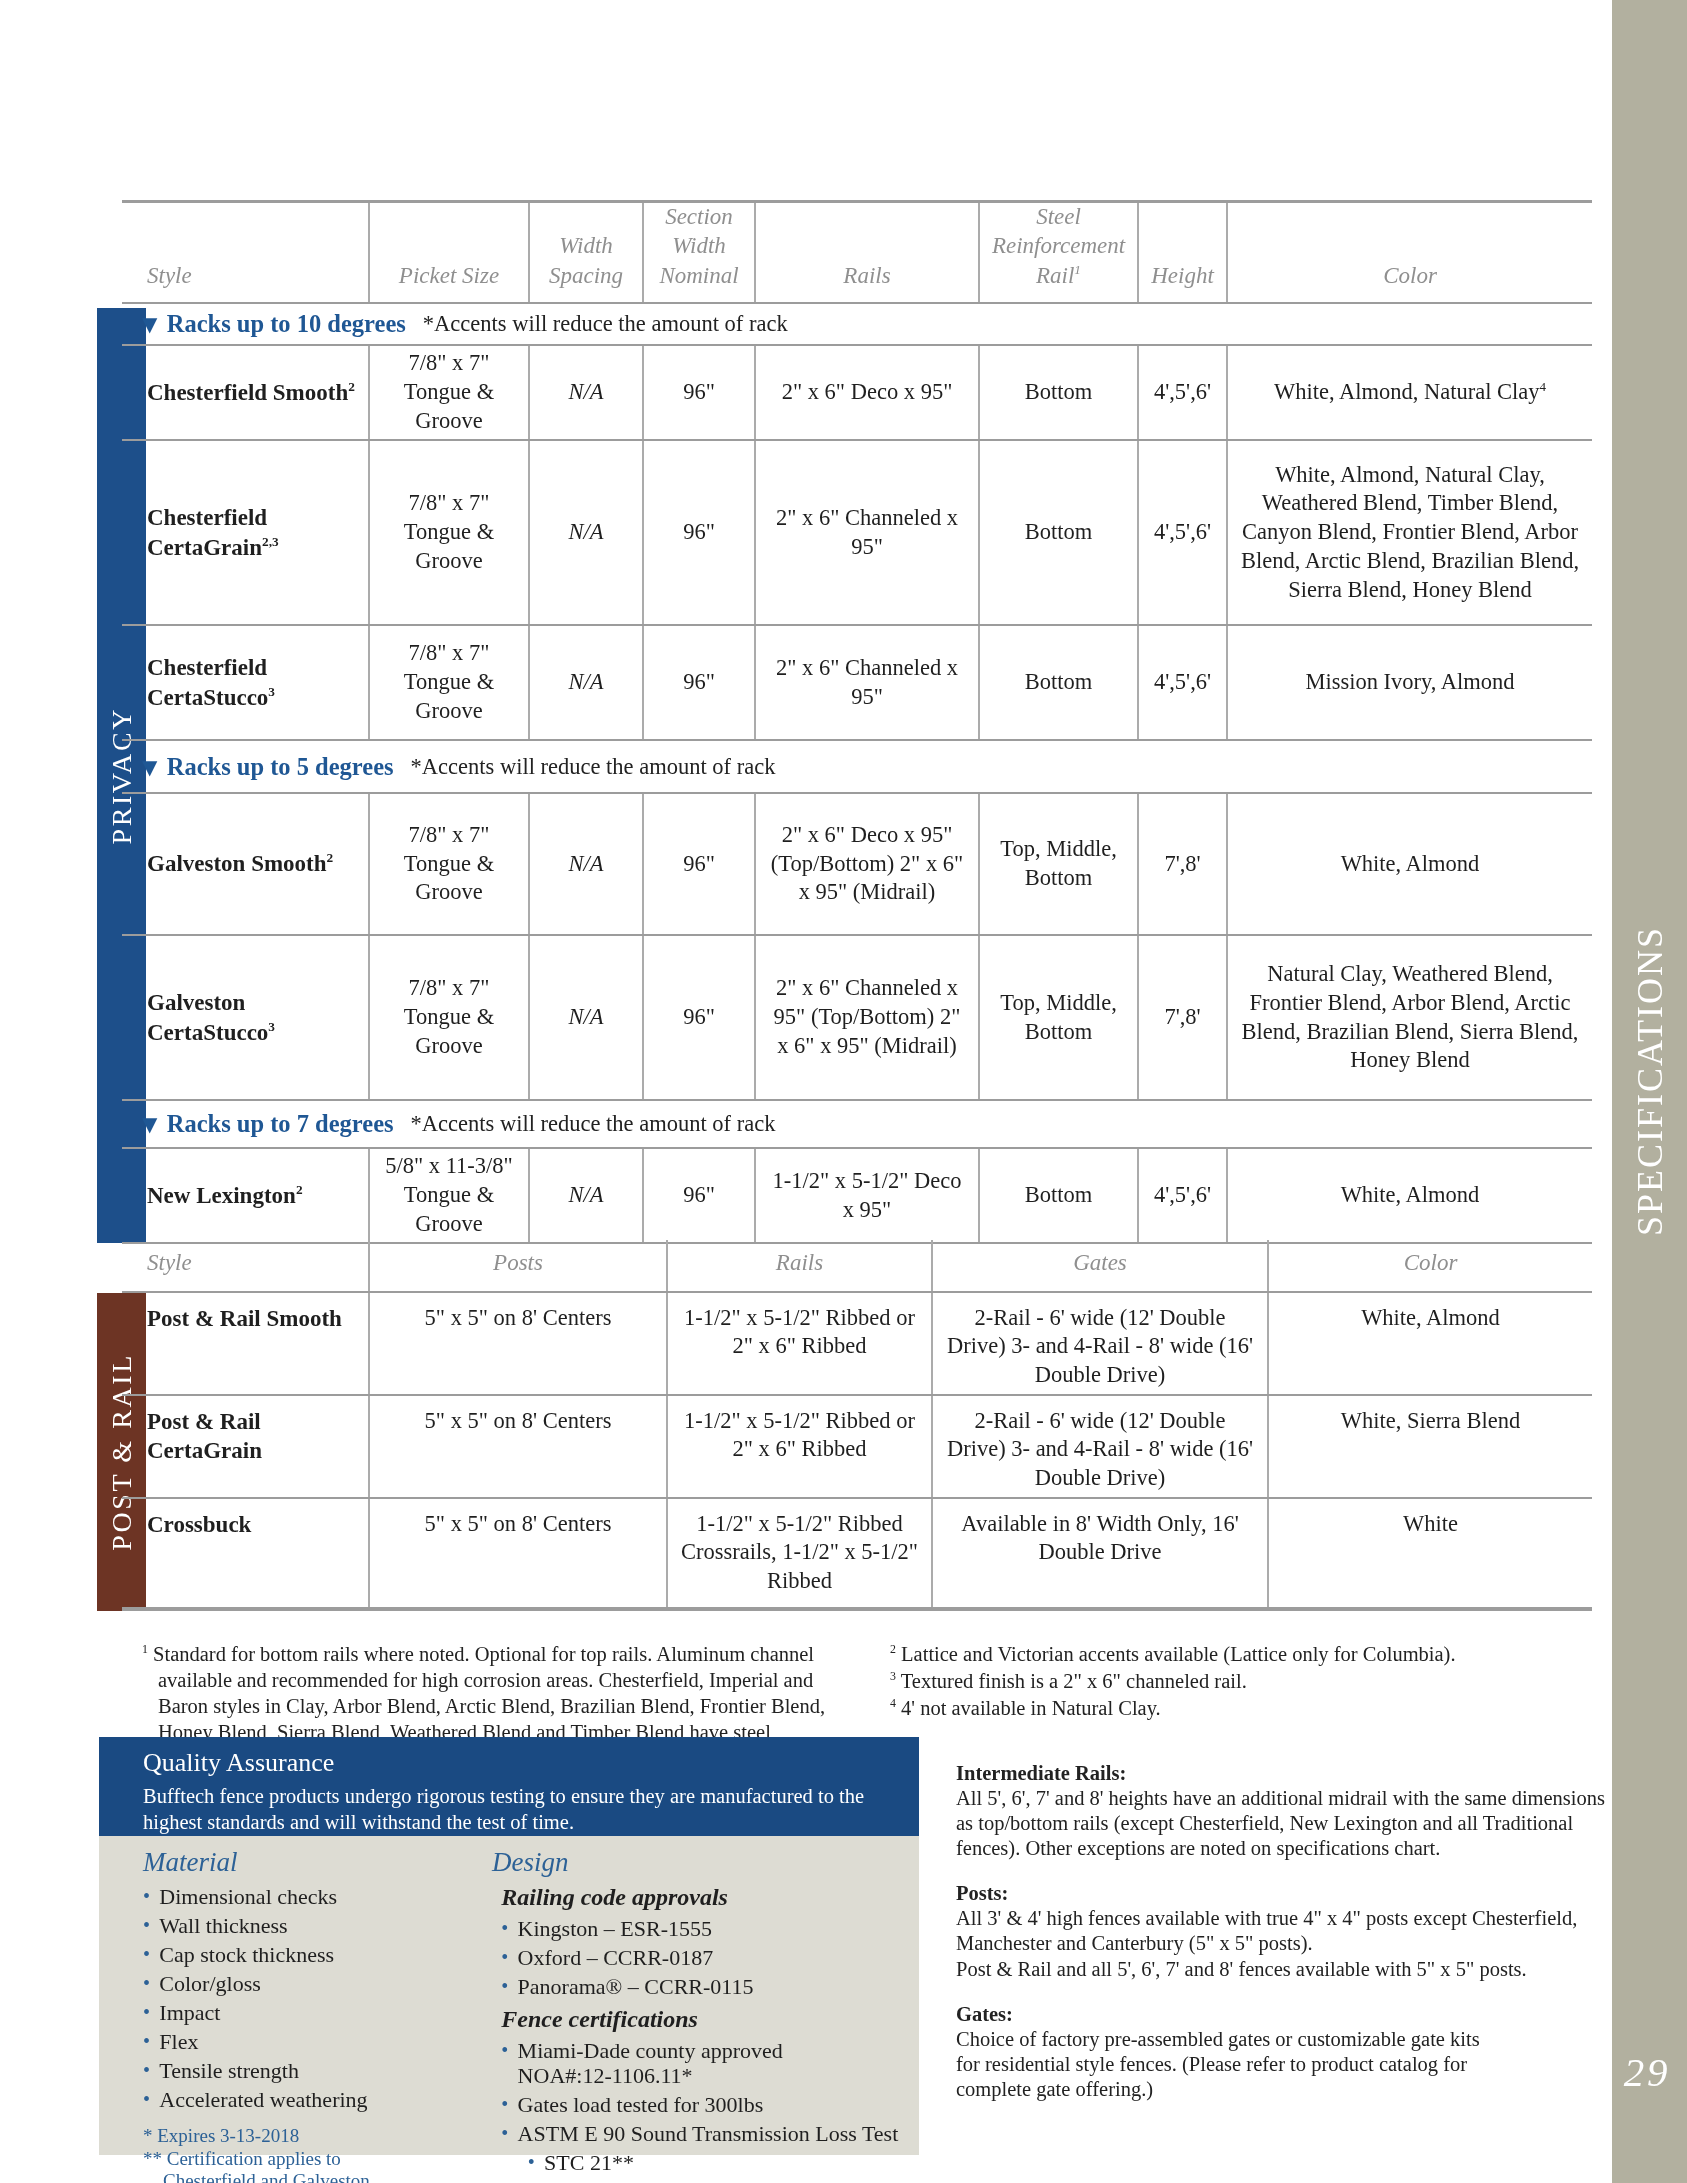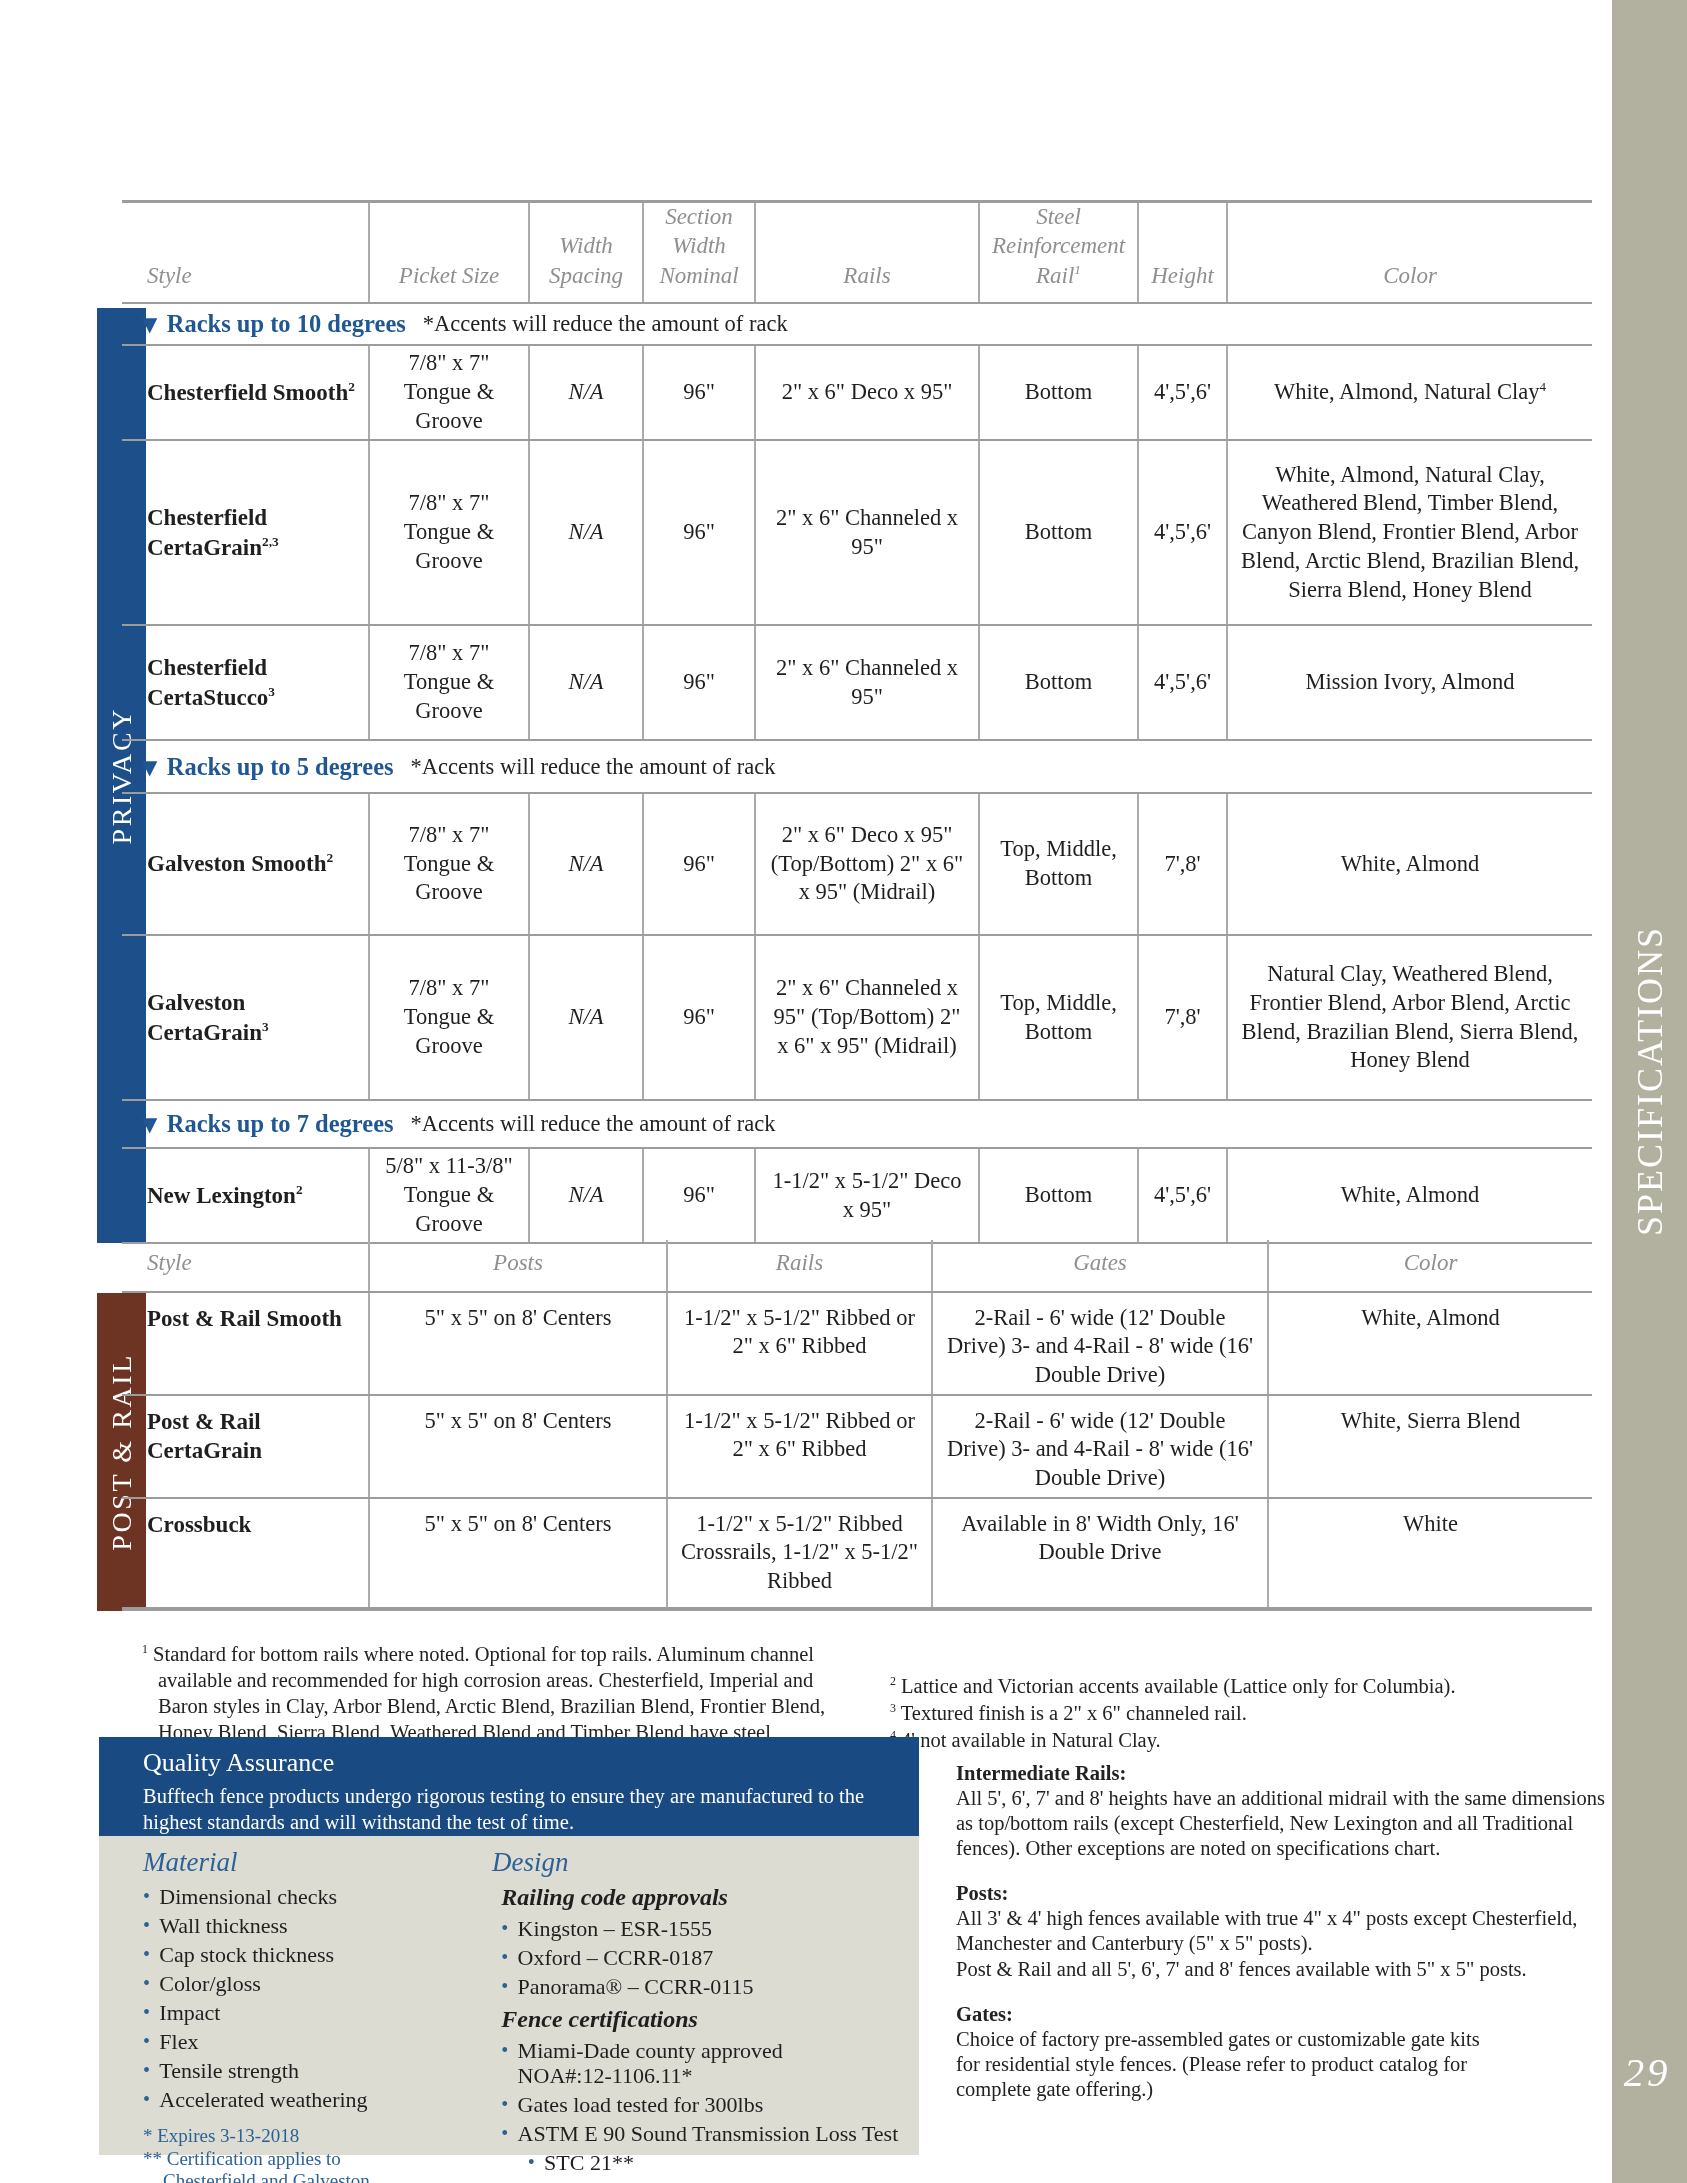--- a/index.html
+++ b/index.html
@@ -47,21 +47,21 @@
   .t2 .hdr2 .cell:last-child { border-right:none; }
   .t2 .cell { align-items:flex-start; padding-top:10.6px; }
   .t2 .row:last-child { border-bottom:4px solid #9c9c9c; }
   .d-style { width:248px; justify-content:flex-start; text-align:left; padding-left:25px; font-weight:bold; font-size:23px; }
   .hdr2 .d-style { font-weight:normal; }
   .d-posts { width:298px; } .d-rails { width:265px; } .d-gates { width:336px; } .d-color { flex:1; }
   .rh2-header{height:53px} .rh2-r{height:103px} .rh2-r2{height:112px}
   
   .fn-left { position:absolute; left:142px; top:1641px; width:715px; font-size:20.5px; line-height:26px; color:#222;
              padding-left:16px; text-indent:-16px; }
-  .fn-right { position:absolute; left:890px; top:1641px; width:701px; font-size:20.5px; line-height:27px; color:#222;margin-top:32px; }
+  .fn-right { position:absolute; left:890px; top:1641px; width:701px; font-size:20.5px; line-height:27px; color:#222; }
   .fn-right div { padding-left:17px; text-indent:-17px; }
   
   .qa { position:absolute; left:99px; top:1737px; width:820px; height:99px; background:#1a4a82; color:#fff; padding:10.6px 20px 0 44px; }
   .qa-title { font-size:26px; margin-bottom:5.3px; }
   .qa-body { font-size:20.5px; line-height:26.5px; }
   
   .gray-box { position:absolute; left:99px; top:1836px; width:820px; height:319px; background:#dddcd3; }
   .col-material { position:absolute; left:44px; top:10.6px; width:304px; }
   .col-design { position:absolute; left:393px; top:10.6px; width:410px; }
   .blue-h { color:#2c6196; font-style:italic; font-size:27px; margin-bottom:6.6px; }
@@ -174,21 +174,21 @@
       <div class="cell c-spacing">N/A</div>
       <div class="cell c-width">96"</div>
       <div class="cell c-rails">2" x 6" Deco x 95" (Top/Bottom) 2" x 6" x 95" (Midrail)</div>
       <div class="cell c-steel">Top, Middle, Bottom</div>
       <div class="cell c-height">7',8'</div>
       <div class="cell c-color">White, Almond</div>
     </div>
 
     <div class="row rh-r11">
       <div class="cell c-style">
-          <span><span>Galveston CertaGrain</span><sup>3</sup></span>
+          <span><span>Galveston CertaStucco</span><sup>3</sup></span>
         </div>
       <div class="cell c-picket">7/8" x 7" Tongue &amp; Groove</div>
       <div class="cell c-spacing">N/A</div>
       <div class="cell c-width">96"</div>
       <div class="cell c-rails">2" x 6" Channeled x 95" (Top/Bottom) 2" x 6" x 95" (Midrail)</div>
       <div class="cell c-steel">Top, Middle, Bottom</div>
       <div class="cell c-height">7',8'</div>
       <div class="cell c-color">Natural Clay, Weathered Blend, Frontier Blend, Arbor Blend, Arctic Blend, Brazilian Blend, Sierra Blend, Honey Blend</div>
     </div>
 

